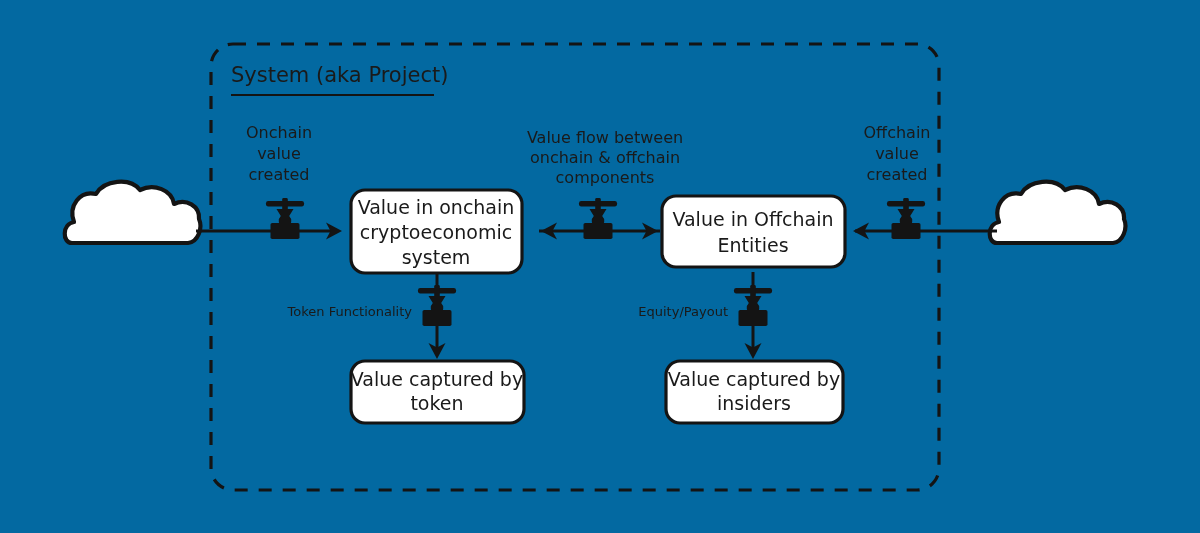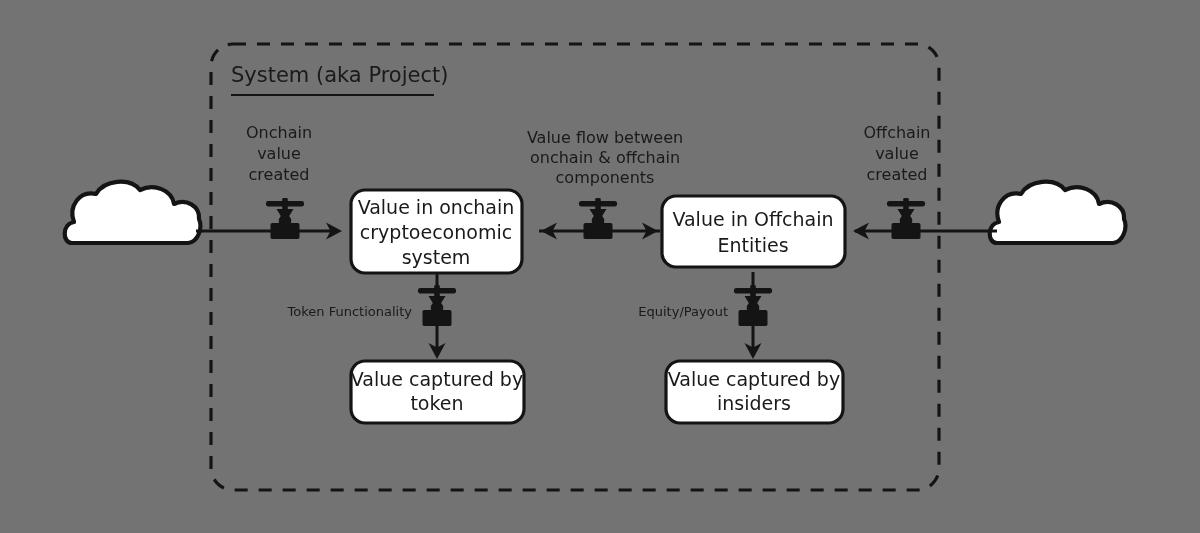--- a/index.html
+++ b/index.html
@@ -10,21 +10,21 @@
   body {
     width: 1200px;
     height: 533px;
     overflow: hidden;
     font-family: "DejaVu Sans", sans-serif;
   }
   #stage {
     position: relative;
     width: 1200px;
     height: 533px;
-    background: #737373;
+    background: #0369a1;
   }
   svg#diagram {
     display: block;
     width: 1200px;
     height: 533px;
   }
   .hand-text {
     font-family: "DejaVu Sans", sans-serif;
     fill: #1a1a1a;
     font-weight: 400;

